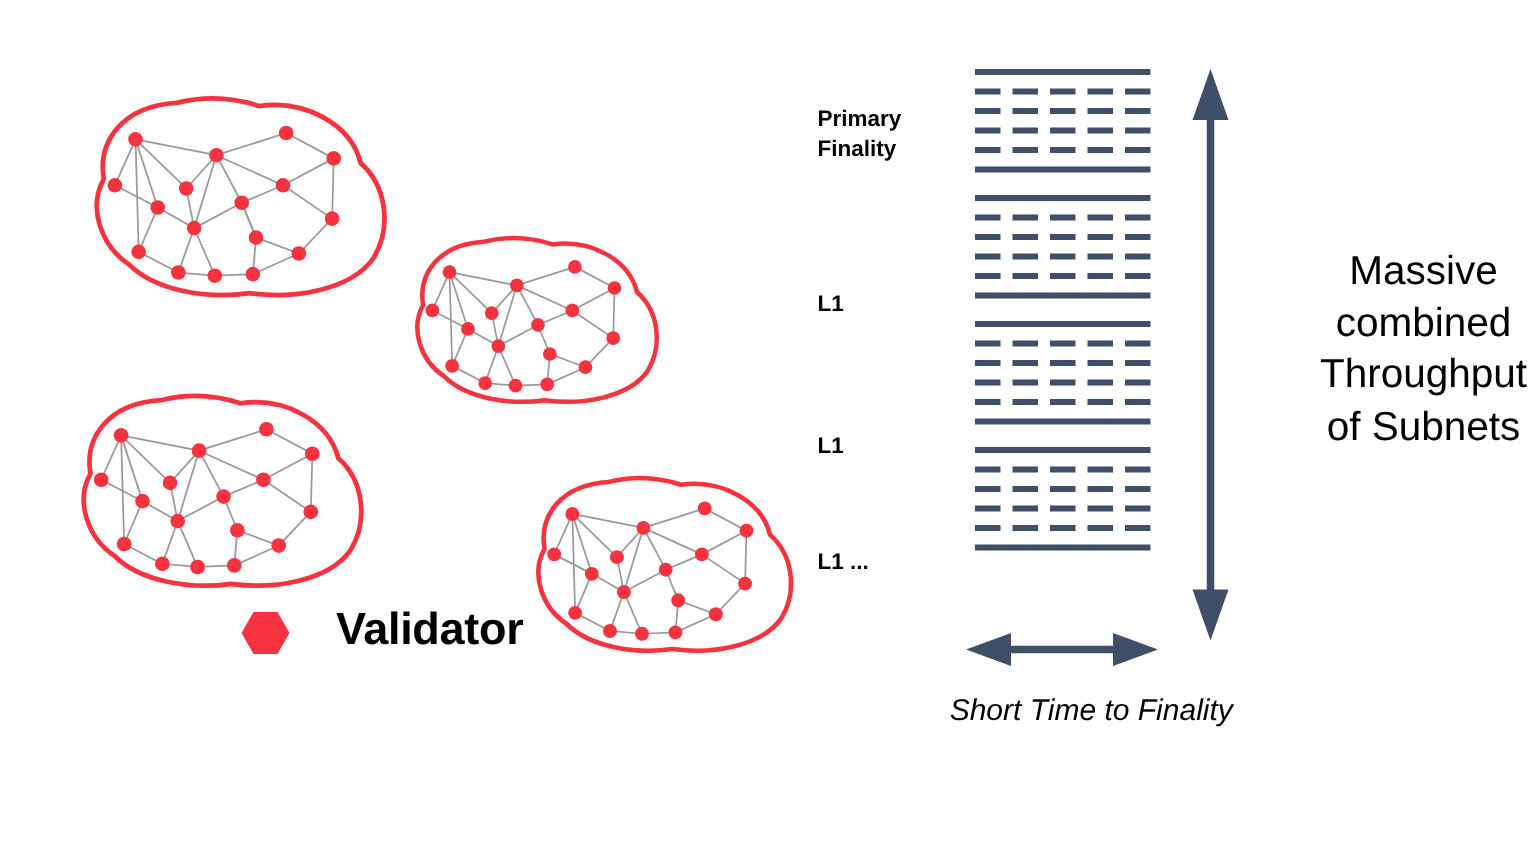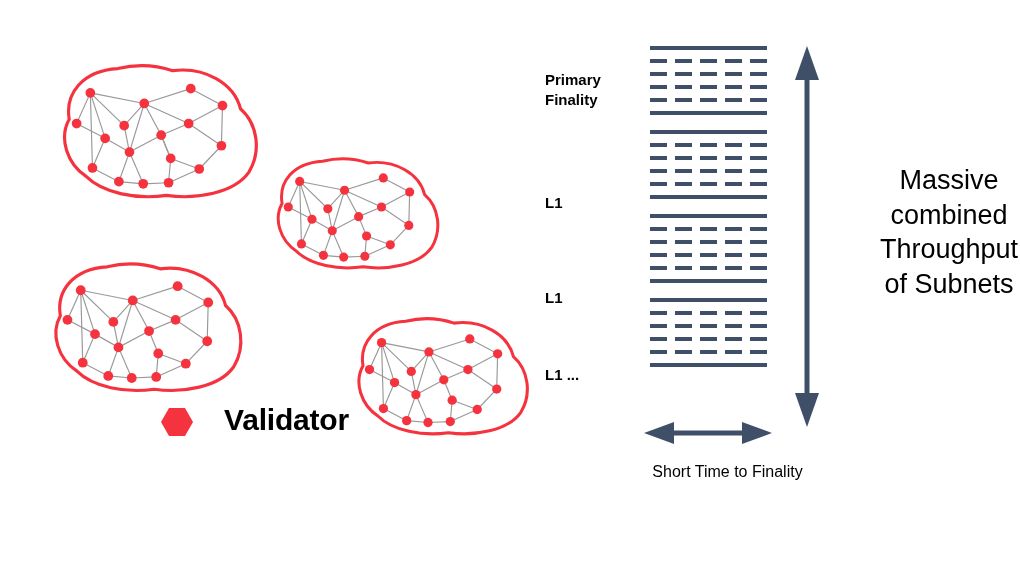--- a/index.html
+++ b/index.html
@@ -120,23 +120,24 @@
     white-space: pre-line;
   }
 
   
   #finality-caption {
     position: absolute;
     left: 600px;
     top: 462px;
     width: 255px;
     text-align: center;
-    font-size: 16px;
+    font-size: 20px;
     line-height: 1.2;
     white-space: nowrap;
+    font-style: italic;
   }
 </style>
 </head>
 <body>
 
 <div id="stage">
 
   <div class="subnet-blob" style="left:52px; top:58px; width:212px; height:148px;">
     <svg width="212" height="148" viewBox="0 0 200 140">
       <path d="M 62 10 C 28 12 12 34 16 58 C 6 76 14 100 32 112 C 48 128 80 134 108 130

